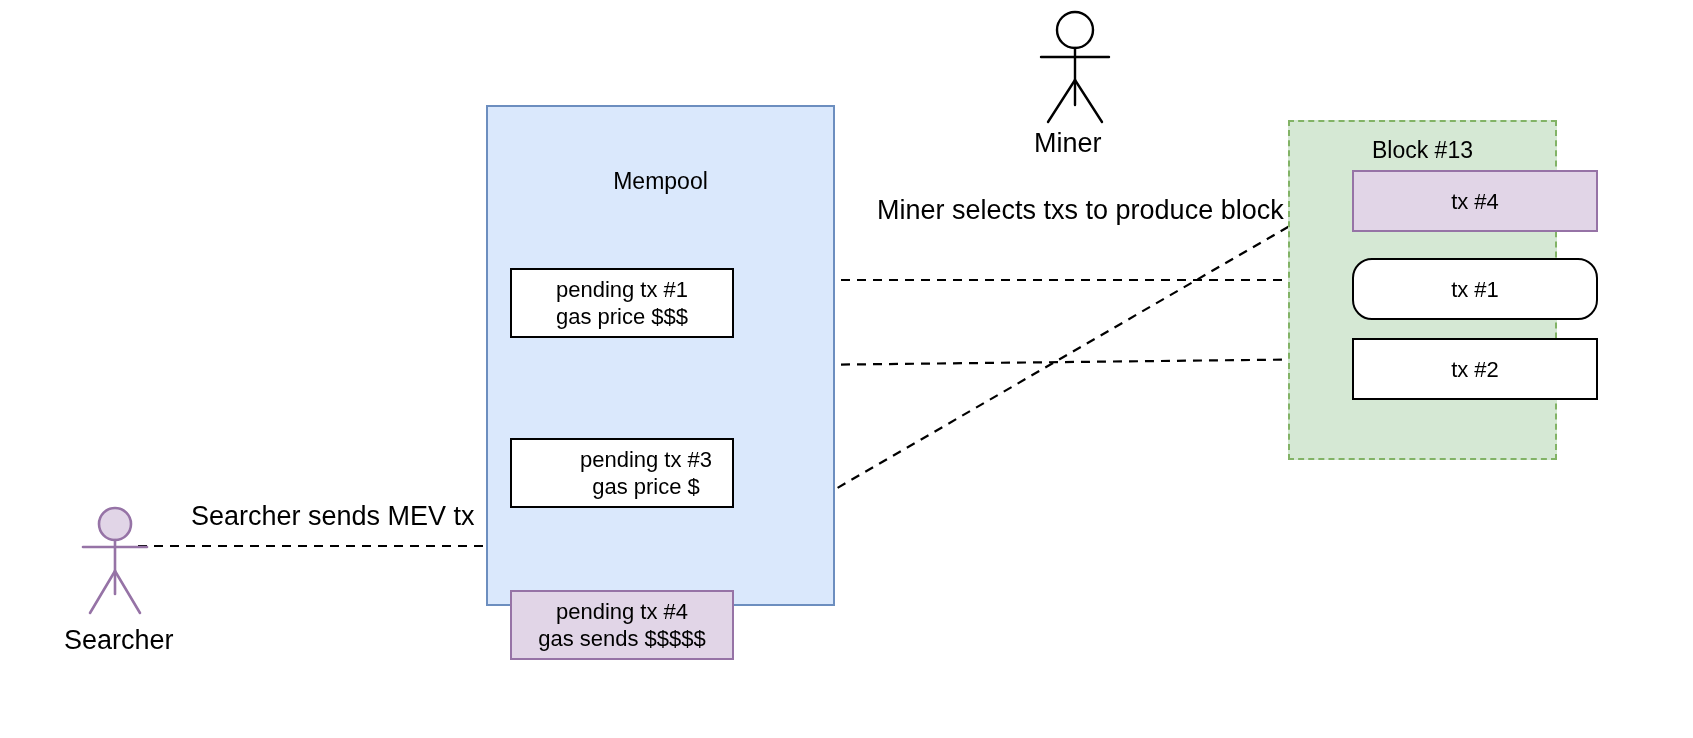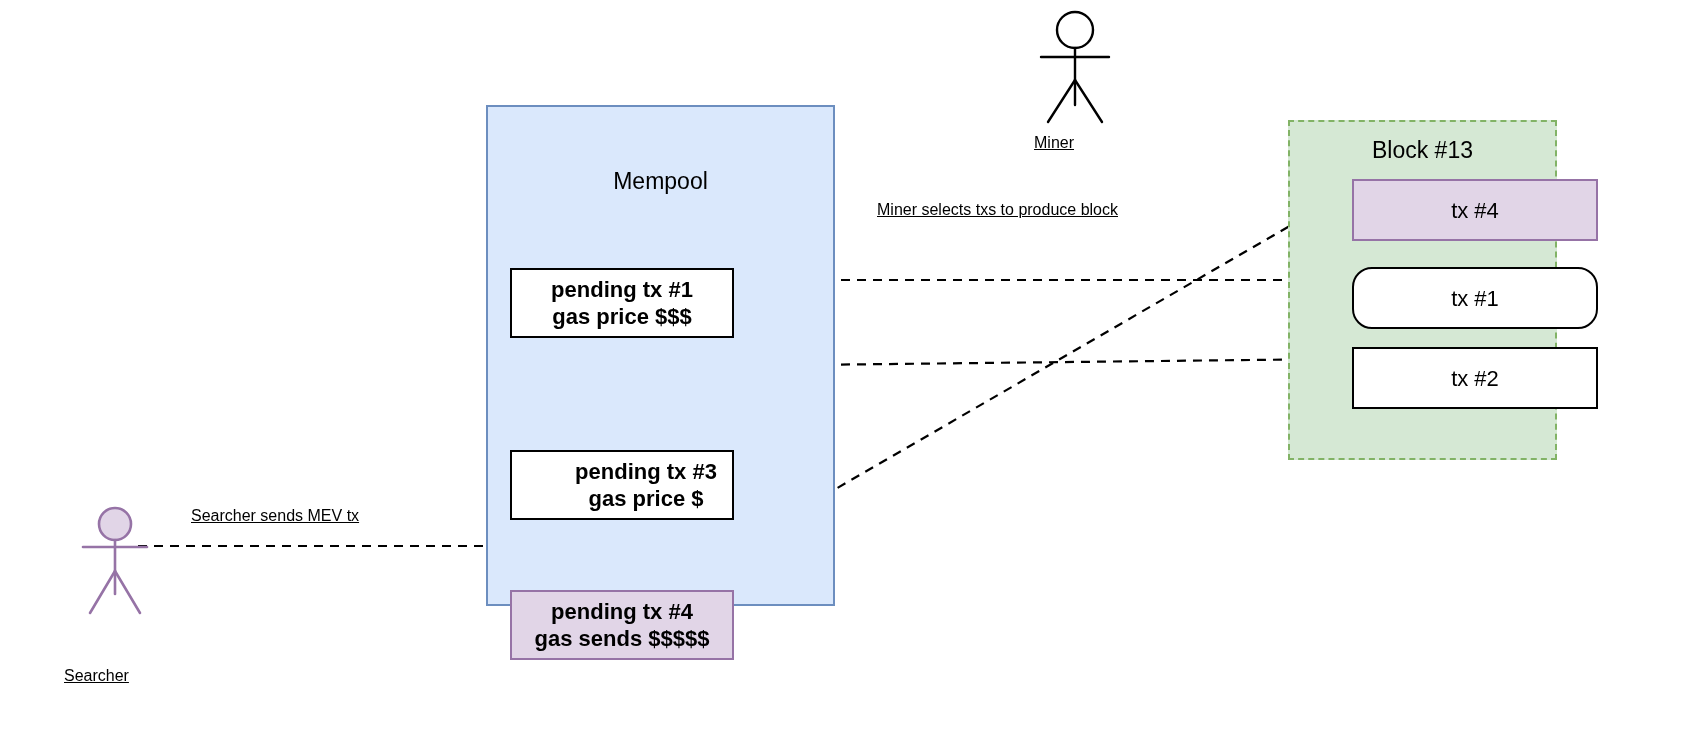--- a/index.html
+++ b/index.html
@@ -31,36 +31,36 @@
   
   .txbox{
     position:absolute;box-sizing:border-box;
     display:flex;flex-direction:column;align-items:center;justify-content:center;
     background:#ffffff;border:2px solid #000000;
     font-size:22px;line-height:27px;text-align:center;color:#000;
   }
   .txbox.mev{background:#e1d5e7;border-color:#9673a6;}
 
   
-  .pt{left:22px;width:224px;height:70px;font-weight:bold;}
+  .pt{left:22px;width:224px;height:70px;}
   .pt1{top:161px;}
   .pt2{top:254px;}
-  .pt3{top:343px;padding-left:48px;}
+  .pt3{top:331px;padding-left:48px;}
   .pt4{top:452px;margin-top:31px;}
 
   
-  .bt{left:62px;width:246px;height:62px;margin-top:9px;}
+  .bt{left:62px;width:246px;height:62px;}
   .bt1{top:48px;}
   .bt2{top:136px;border-radius:20px;}
   .bt3{top:216px;}
 
   
-  .lbl{position:absolute;font-size:16px;line-height:28px;color:#000;white-space:nowrap;text-decoration:underline;}
+  .lbl{position:absolute;font-size:27px;line-height:28px;color:#000;white-space:nowrap;}
   .lbl-miner{left:1034px;top:129px;}
-  .lbl-searcher{left:64px;top:662px;}
+  .lbl-searcher{left:64px;top:626px;}
   .lbl-miner-edge{left:877px;top:196px;}
   .lbl-searcher-edge{left:191px;top:502px;}
 </style>
 </head>
 <body>
 
 <div id="canvas">
 
   <svg class="layer" viewBox="0 0 1693 738" preserveAspectRatio="none">
     <defs>

